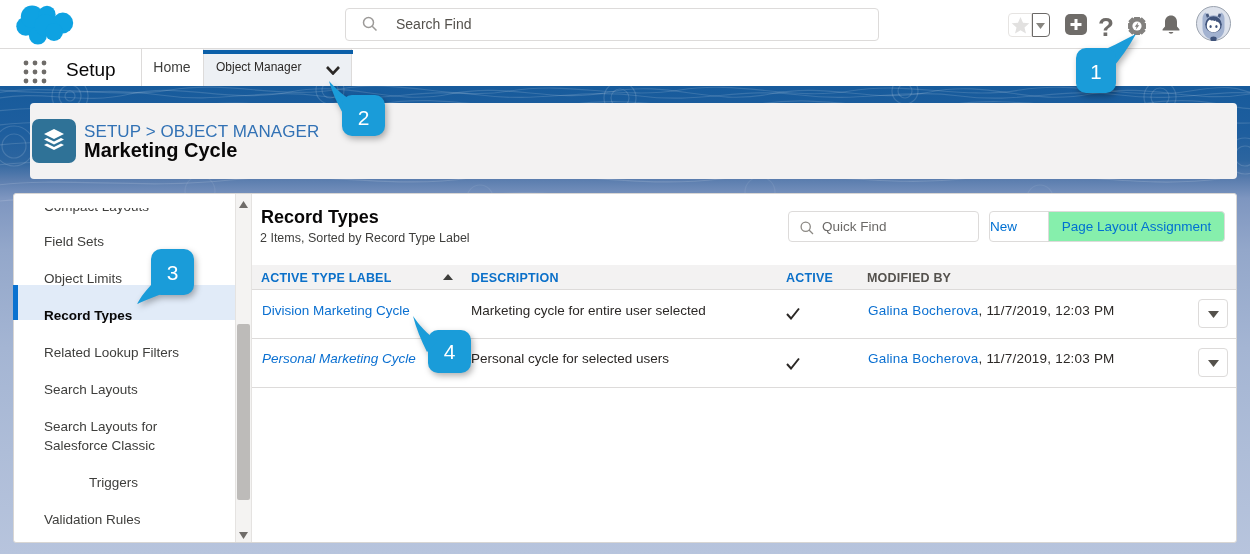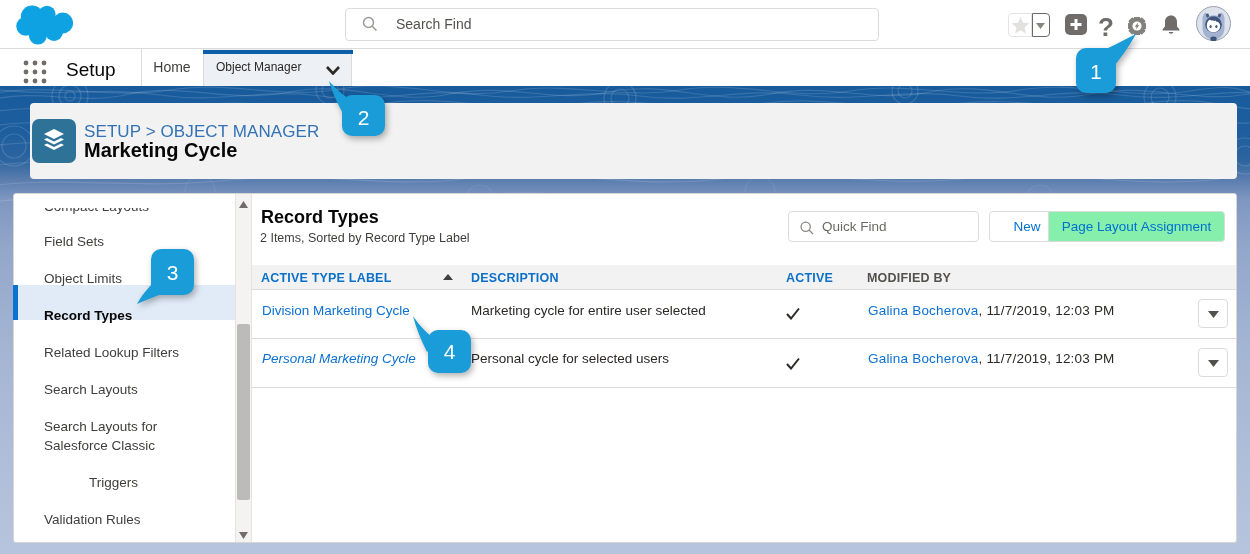--- a/index.html
+++ b/index.html
@@ -34,21 +34,21 @@
   #selbar{left:13px;top:285px;width:4.5px;height:35px;background:#0b72d0;}
   
   #strack{left:235px;top:194px;width:17px;height:348px;background:#f4f3f2;border-left:1px solid #e5e3e1;border-right:1px solid #e5e3e1;box-sizing:border-box;}
   #sthumb{left:237px;top:324px;width:13px;height:176px;background:#bdbbb9;border-radius:2px;}
   
   #h1{left:261px;top:207px;font-size:18px;font-weight:bold;color:#080707;}
   #h2{left:260px;top:231px;font-size:12.5px;color:#3e3e3c;}
   #qf{left:788px;top:211px;width:191px;height:31px;border:1px solid #dddbda;border-radius:4px;background:#fff;box-sizing:border-box;}
   #qftxt{left:822px;top:219px;font-size:13.5px;color:#6b6967;}
   #btnnew{left:989px;top:211px;width:76px;height:31px;border:1px solid #dddbda;border-radius:4px 0 0 4px;background:#fff;box-sizing:border-box;
-          font-size:13.5px;color:#0070d2;text-align:center;line-height:29px;}
+          font-size:13.5px;color:#0070d2;text-align:left;line-height:29px;}
   #btnpla{left:1048px;top:211px;width:177px;height:31px;border:1px solid #dddbda;border-radius:0 4px 4px 0;background:#86efac;box-sizing:border-box;
           font-size:13.5px;color:#0070d2;text-align:center;line-height:29px;}
   
   #thead{left:252px;top:265px;width:984px;height:24px;background:#f3f2f2;border-bottom:1px solid #dddbda;}
   .th{position:absolute;top:271px;font-size:12.5px;font-weight:bold;letter-spacing:0.2px;color:#0b70c9;}
   .rowline{position:absolute;left:252px;width:984px;height:1px;background:#dddbda;}
   .lnk{position:absolute;font-size:13.5px;color:#0b70d1;}
   .cell{position:absolute;font-size:13.5px;color:#2b2826;}
   .rowbtn{position:absolute;left:1198px;width:30px;height:29px;border:1px solid #dddbda;border-radius:4px;background:#fff;box-sizing:border-box;}
   .rowbtn svg{position:absolute;left:9px;top:11px;}

